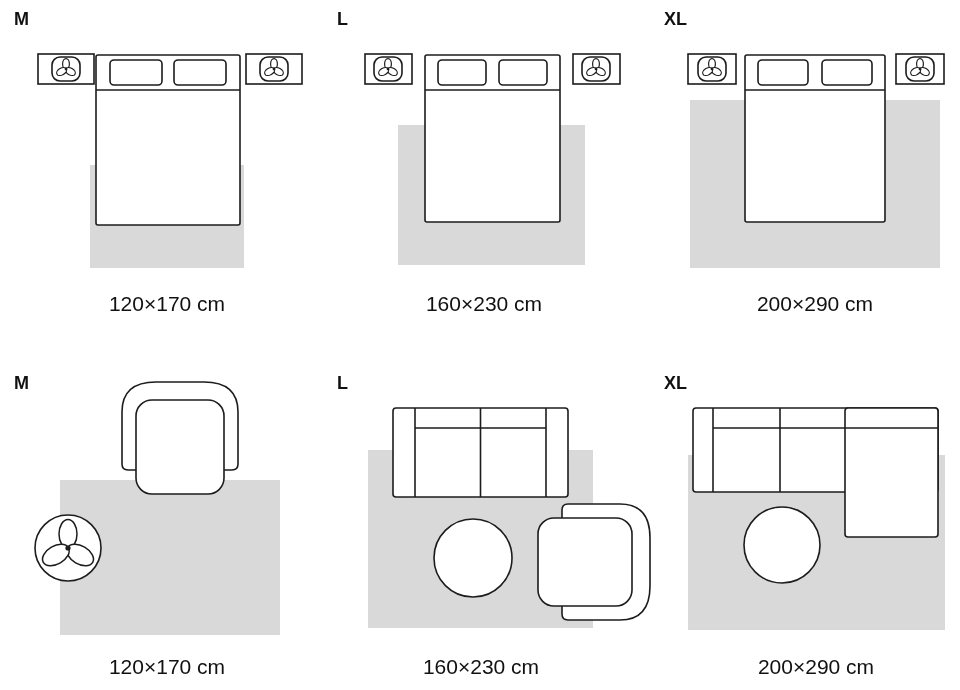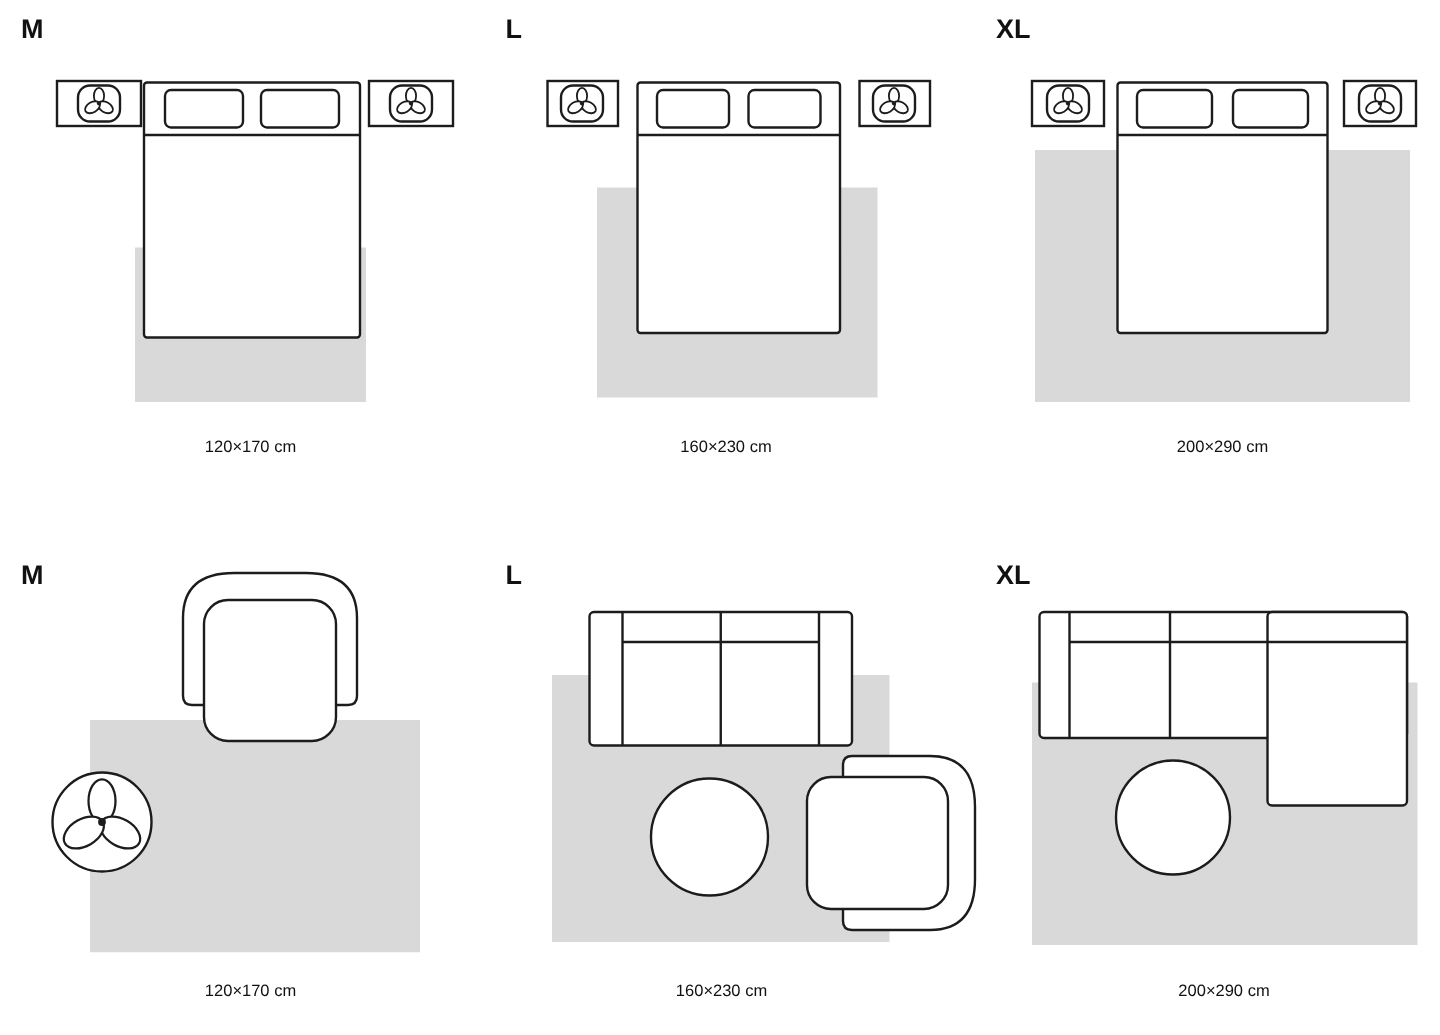--- a/index.html
+++ b/index.html
@@ -1,21 +1,21 @@
 <!DOCTYPE html>
 <html><head>
 <meta charset="utf-8">
 <style>
   * { margin: 0; padding: 0; box-sizing: border-box; }
   html, body { background: #fff; }
   body { font-family: "Liberation Sans", sans-serif; color: #111; }
   .stage { position: relative; width: 960px; height: 690px; background: #fff; overflow: hidden; }
   .stage > svg, .stage > .lbl, .stage > .cap { position: absolute; }
   .lbl { font-size: 18px; font-weight: 700; color: #111; line-height: 22px; }
-  .cap { font-size: 11px; color: #111; transform: translateX(-50%); white-space: nowrap; }
+  .cap { font-size: 21px; color: #111; transform: translateX(-50%); white-space: nowrap; }
   .ln { fill: #fff; stroke: #1c1c1c; stroke-width: 1.6; }
   .st { fill: none; stroke: #1c1c1c; stroke-width: 1.6; }
 </style>
 </head>
 <body>
 
 <div class="stage">
 
   <svg width="0" height="0" style="position:absolute" aria-hidden="true">
     <defs>

